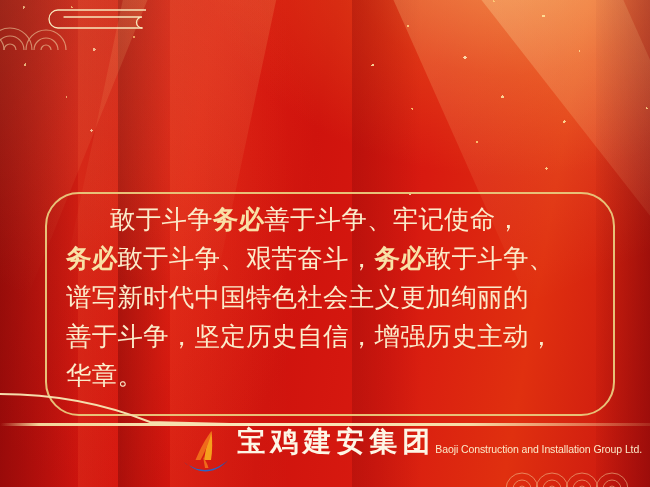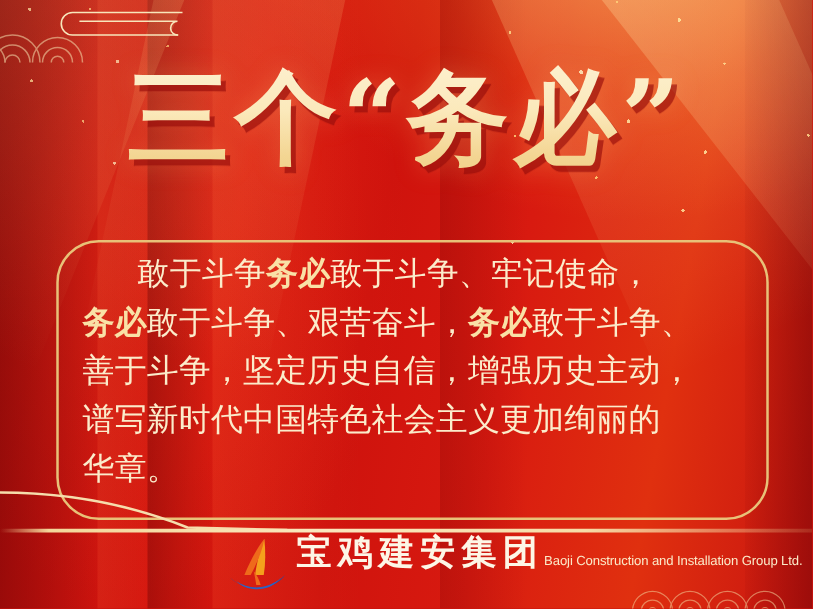--- a/index.html
+++ b/index.html
@@ -141,28 +141,27 @@
     </g>
   </svg>
 
   <svg class="scroll-orn" viewBox="0 0 104 30">
     <g fill="none" stroke="#f8e6bb" stroke-width="1.3" stroke-linecap="round">
       <path d="M104 4 H16 A9 9 0 0 0 16 22 H100"></path>
       <path d="M100 22 A5.5 5.5 0 0 1 100 11 H22"></path>
     </g>
   </svg>
 
-  <div id="title">三个“务必”</div>
 
   <div id="quote-box"></div>
   <div id="quote-text">
-      <span class="ln first"><span>敢于斗争</span><span class="em">务必</span><span>敢于斗争、牢记使命，</span></span>
+      <span class="ln first"><span>敢于斗争</span><span class="em">务必</span><span>善于斗争、牢记使命，</span></span>
       <span class="ln"><span class="em">务必</span><span>敢于斗争、艰苦奋斗，</span><span class="em">务必</span><span>敢于斗争、</span></span>
+      <span class="ln"><span>谱写新时代中国特色社会主义更加绚丽的</span></span>
       <span class="ln"><span>善于斗争，坚定历史自信，增强历史主动，</span></span>
-      <span class="ln"><span>谱写新时代中国特色社会主义更加绚丽的</span></span>
       <span class="ln"><span>华章。</span></span>
     </div>
 
   <svg id="divider-curve" viewBox="0 0 230 36">
     <path d="M0 2 C60 2 110 14 150 30 L230 32" fill="none" stroke="#f6ddac" stroke-width="2"></path>
   </svg>
   <div id="divider"></div>
 
   <div id="logo">
     <svg id="logo-mark" viewBox="0 0 50 48">

